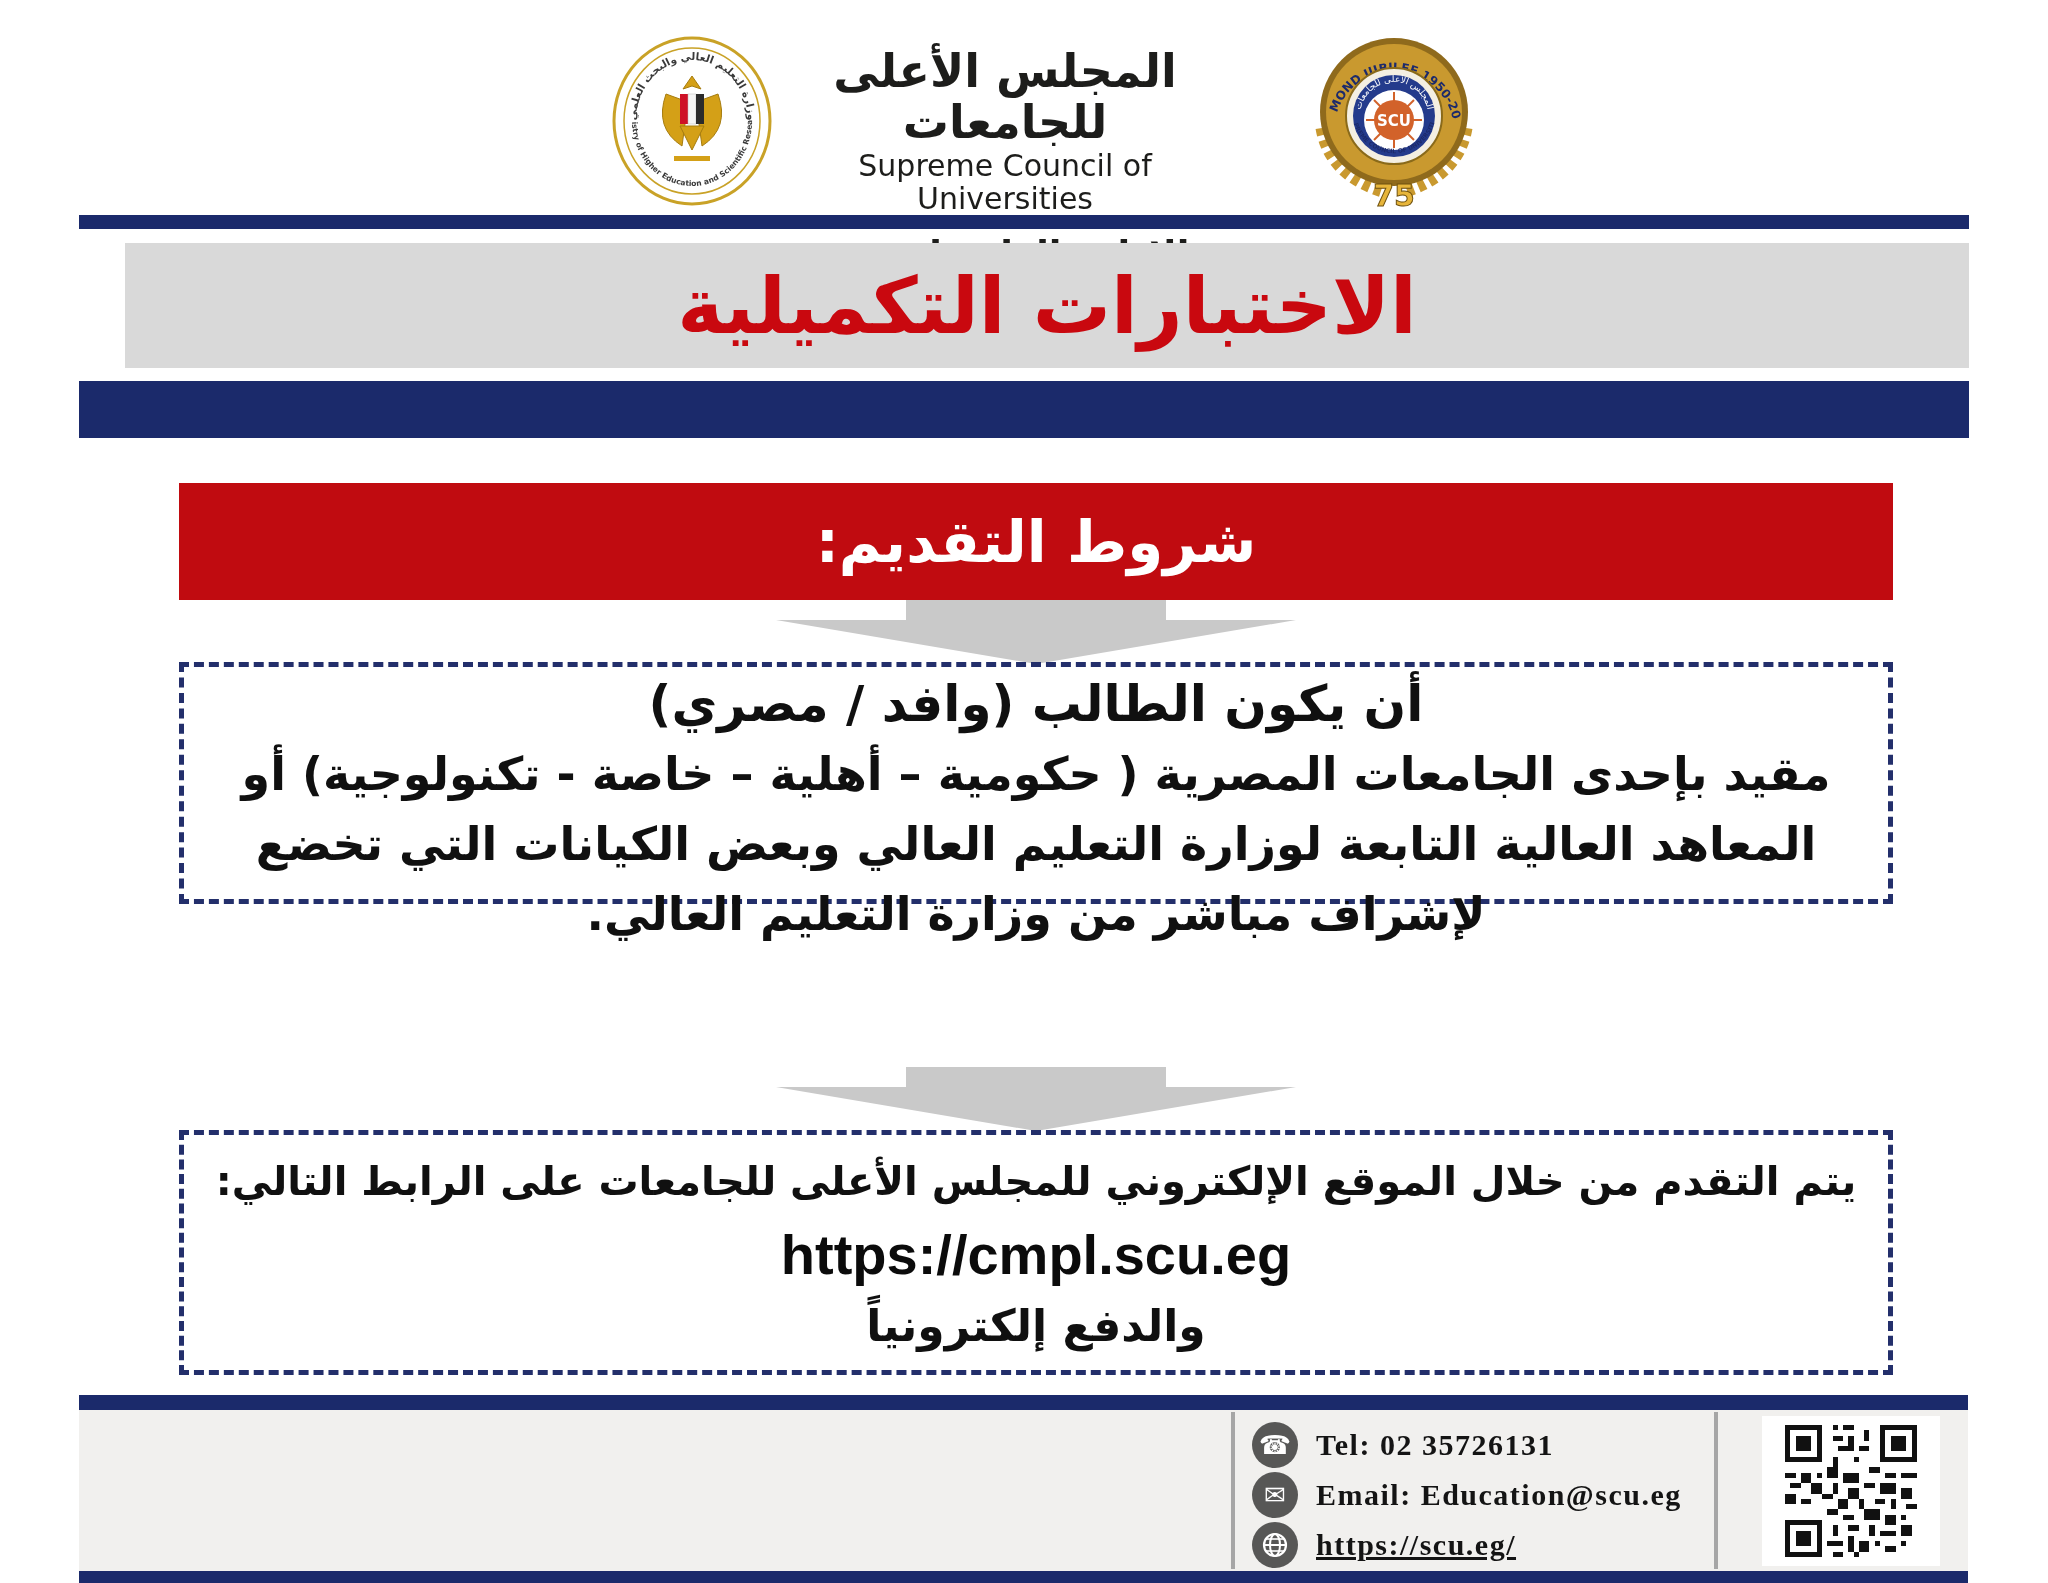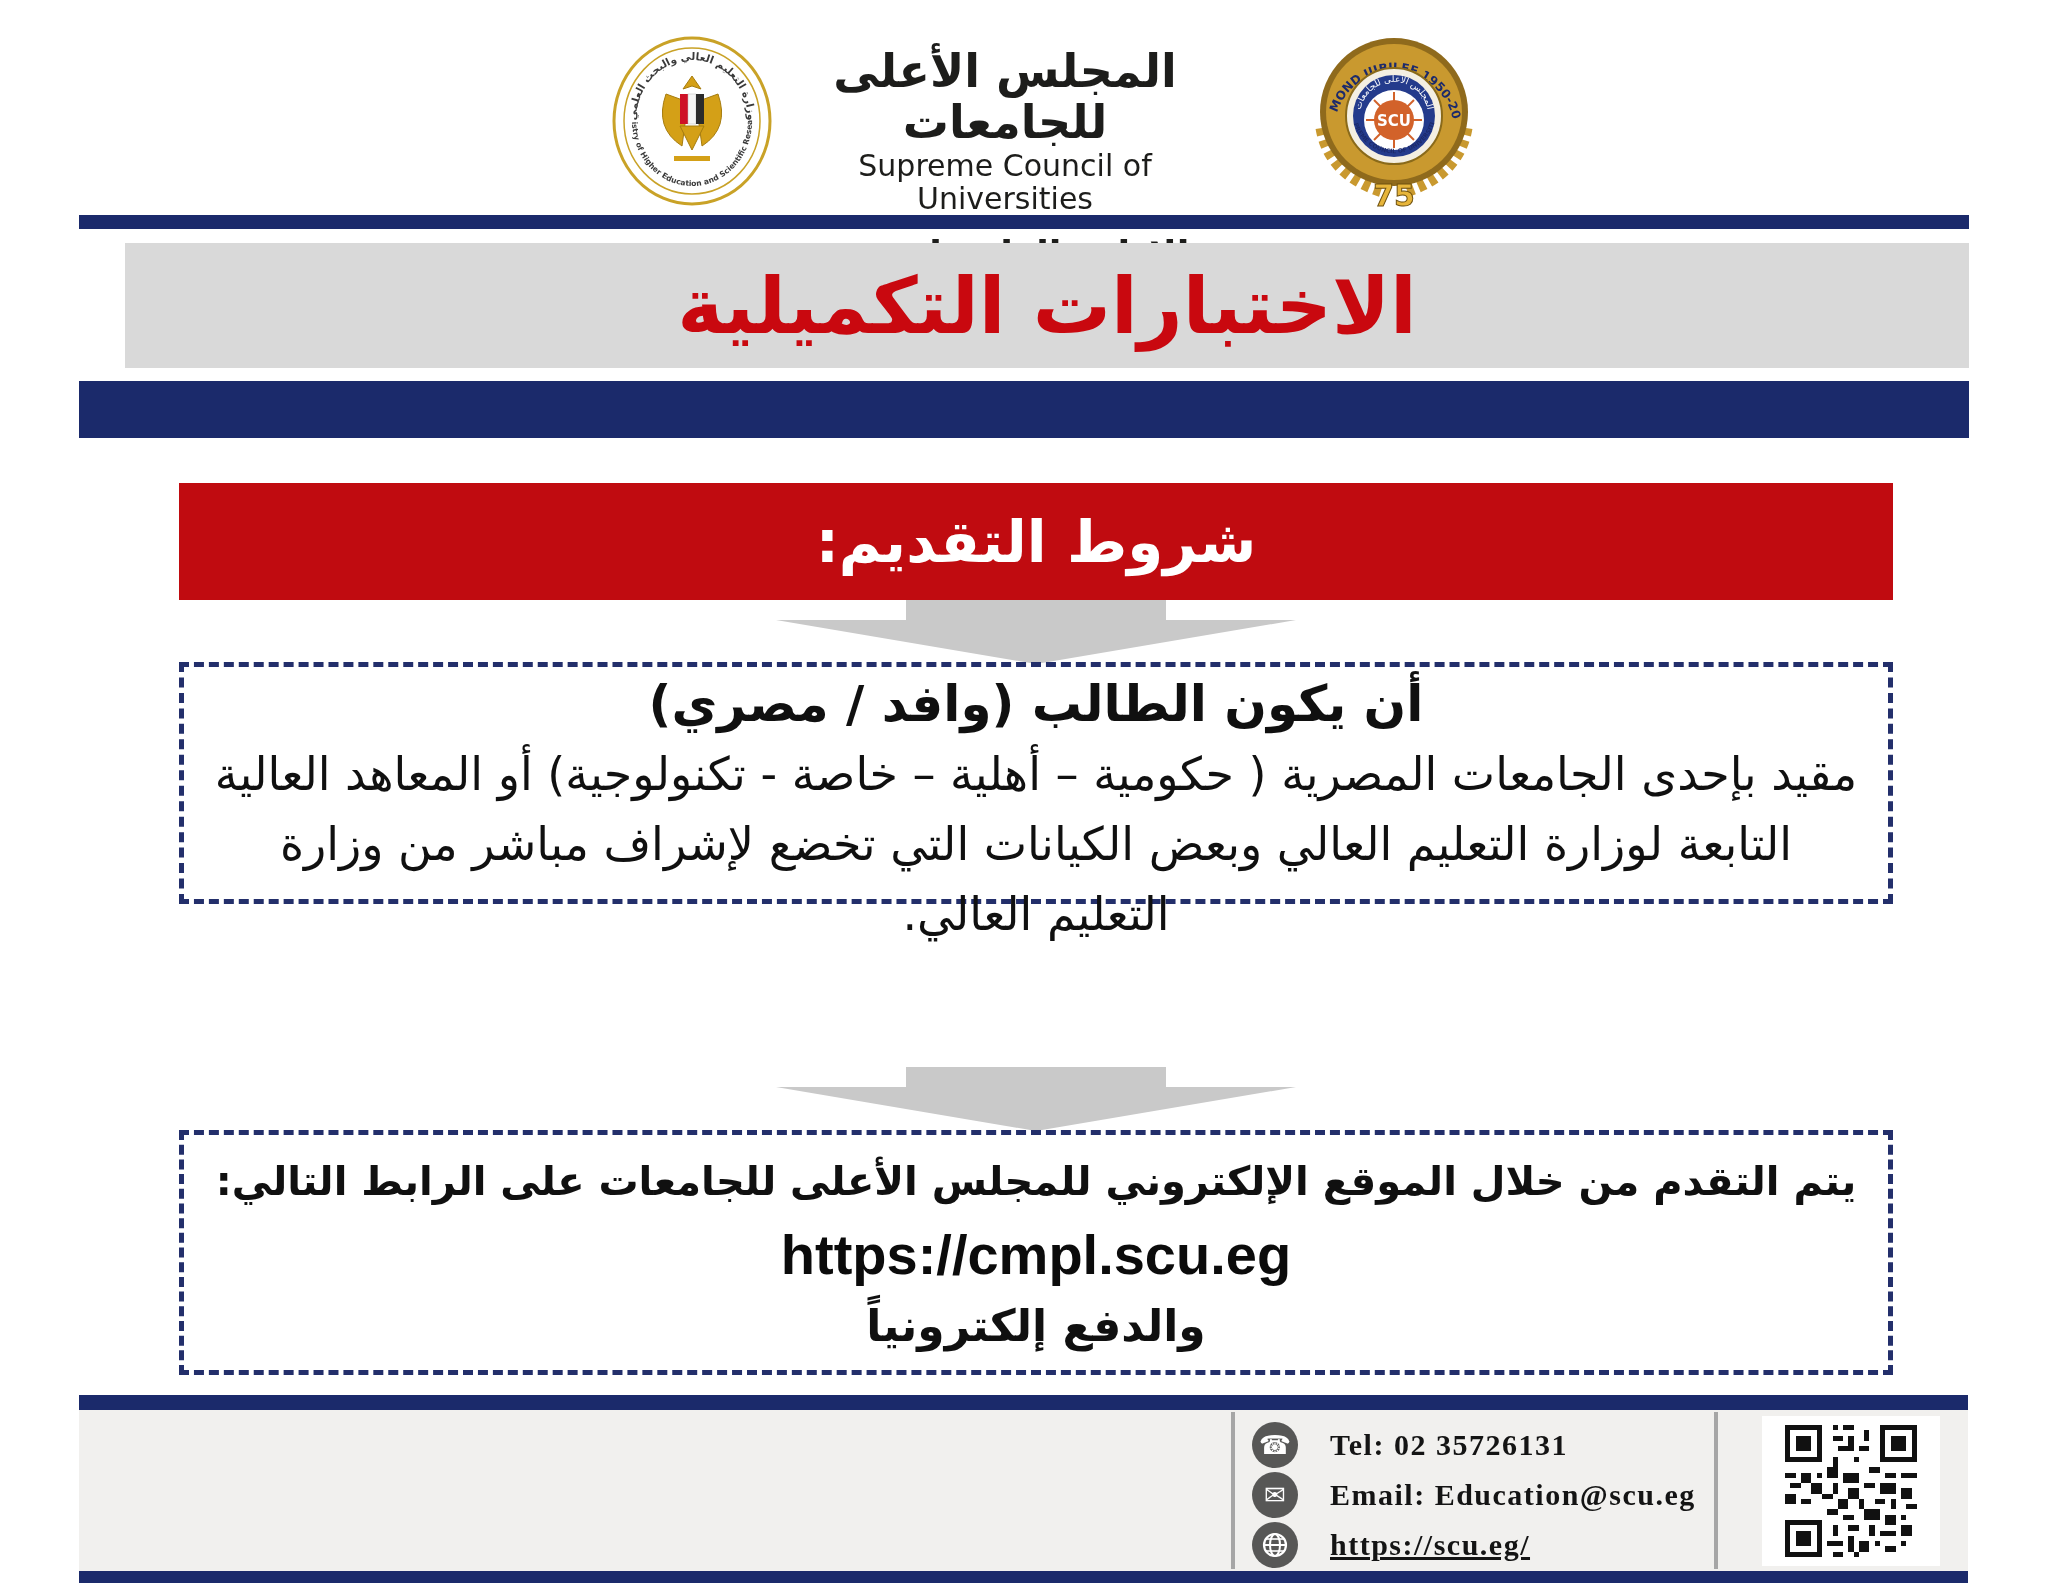--- a/index.html
+++ b/index.html
@@ -36,38 +36,38 @@
               border-top:44px solid #c9c9c9;}
   .stem-1{top:600px;height:20px;} .head-1{top:620px;}
   .stem-2{top:1067px;height:20px;} .head-2{top:1087px;}
 
   
   .dashed-box{position:absolute;left:179px;width:1704px;border:5px dashed #232f6b;
               text-align:center;color:#101010;direction:rtl;}
   .box-1{top:662px;height:230px;padding-top:2px;}
   .box-2{top:1130px;height:225px;padding-top:10px;}
   .cond-line1{font-size:50px;font-weight:bold;line-height:70px;}
-  .cond-body{font-size:46px;font-weight:normal;line-height:70px;padding:0 30px;}
+  .cond-body{font-size:46px;font-weight:bold;line-height:70px;padding:0 30px;}
   .method-intro{font-size:40px;font-weight:bold;line-height:72px;}
   .method-url{font-size:56px;font-weight:bold;line-height:76px;direction:ltr;
               font-family:"Liberation Sans","DejaVu Sans",sans-serif;color:#0b0b0b;text-decoration:none;display:block;}
   .method-pay{font-size:44px;font-weight:bold;line-height:66px;}
 
   
   .footer-bar-top{position:absolute;left:79px;top:1395px;width:1889px;height:15px;background:#1b2a6b;}
   .footer-body{position:absolute;left:79px;top:1410px;width:1889px;height:161px;background:#f1f0ee;}
   .footer-bar-bottom{position:absolute;left:79px;top:1571px;width:1889px;height:12px;background:#1b2a6b;}
   .footer-divider{position:absolute;top:1412px;width:4px;height:157px;background:#a6a6a6;}
   .div-1{left:1231px;} .div-2{left:1714px;}
   .contact{position:absolute;left:1252px;top:1421px;width:450px;}
   .contact-row{display:flex;align-items:center;gap:18px;height:48px;margin-bottom:2px;}
   .contact-icon{width:46px;height:46px;border-radius:50%;background:#575756;color:#ffffff;
                 display:flex;align-items:center;justify-content:center;font-size:26px;flex:0 0 46px;}
   .contact-text{font-family:"Liberation Serif","DejaVu Serif",serif;font-weight:bold;
-                font-size:30px;color:#141414;letter-spacing:1.5px;white-space:nowrap;margin-left:14px;}
+                font-size:30px;color:#141414;letter-spacing:1.5px;white-space:nowrap;}
   .website-link{text-decoration:underline;color:#141414;}
   .qr-box{position:absolute;left:1762px;top:1416px;width:178px;height:150px;background:#ffffff;
           display:flex;align-items:center;justify-content:center;}
 </style>
 </head>
 <body>
 
 <div class="page">
 
   <div class="ministry-logo">

